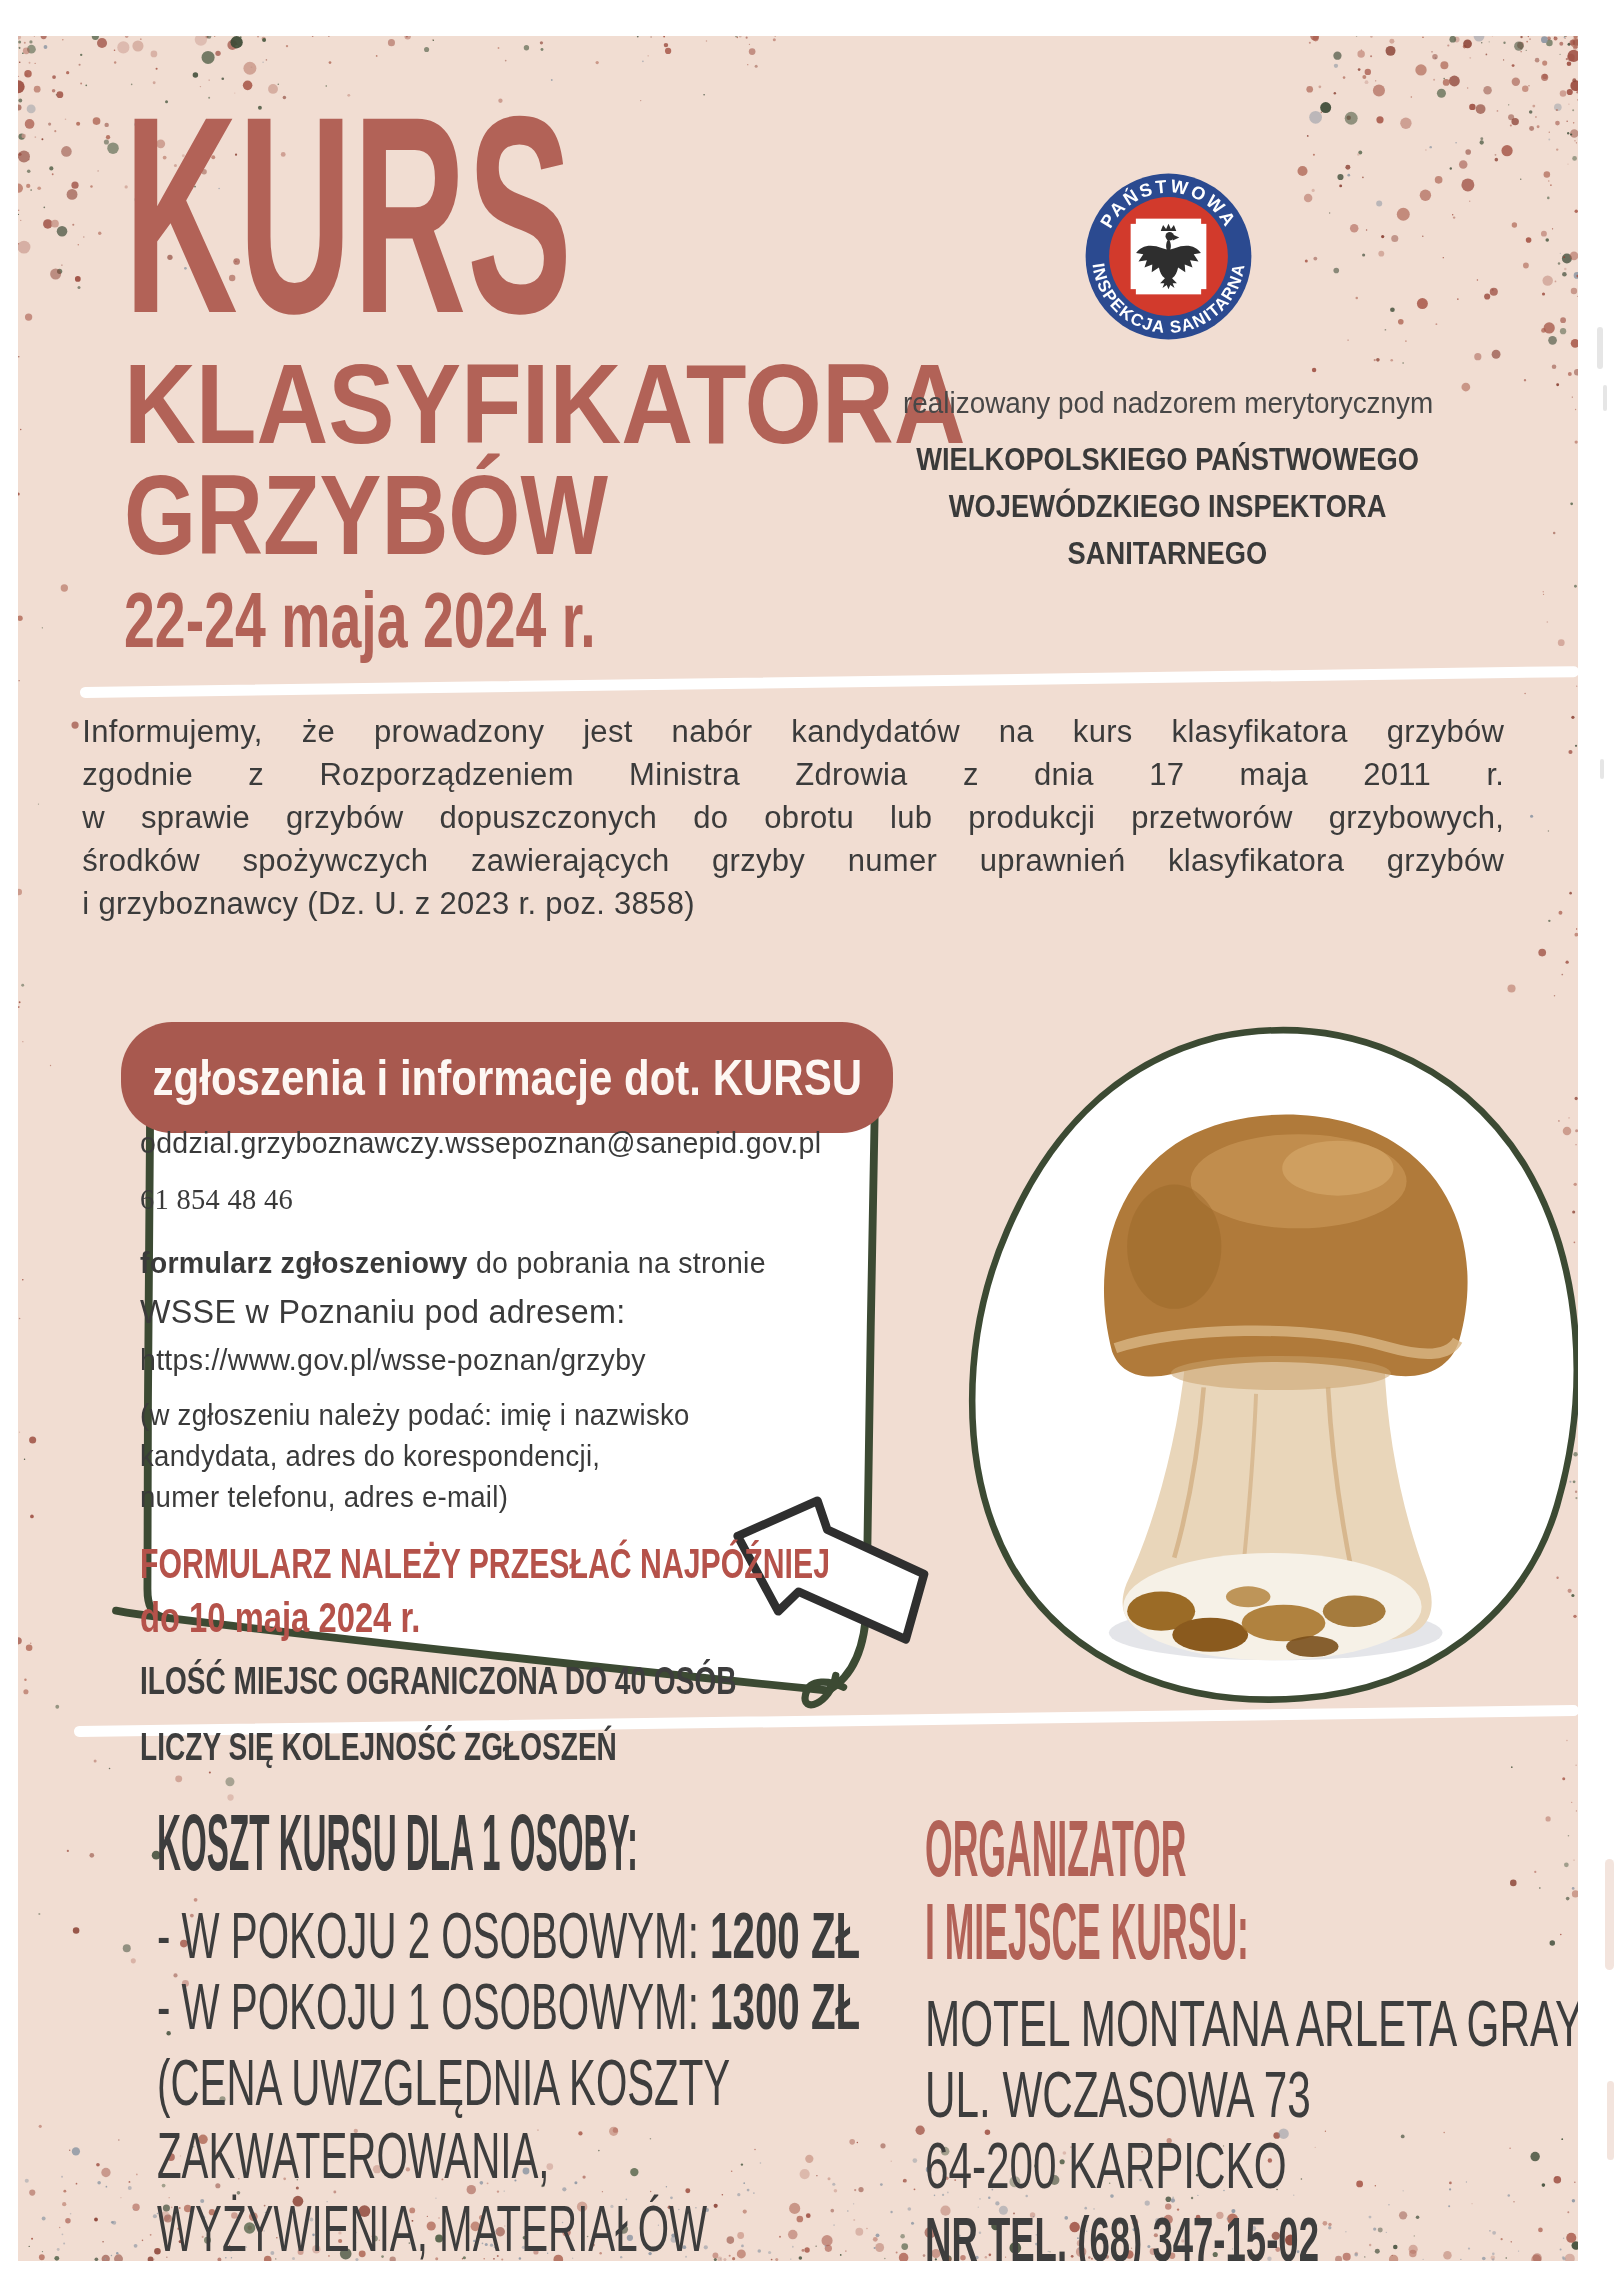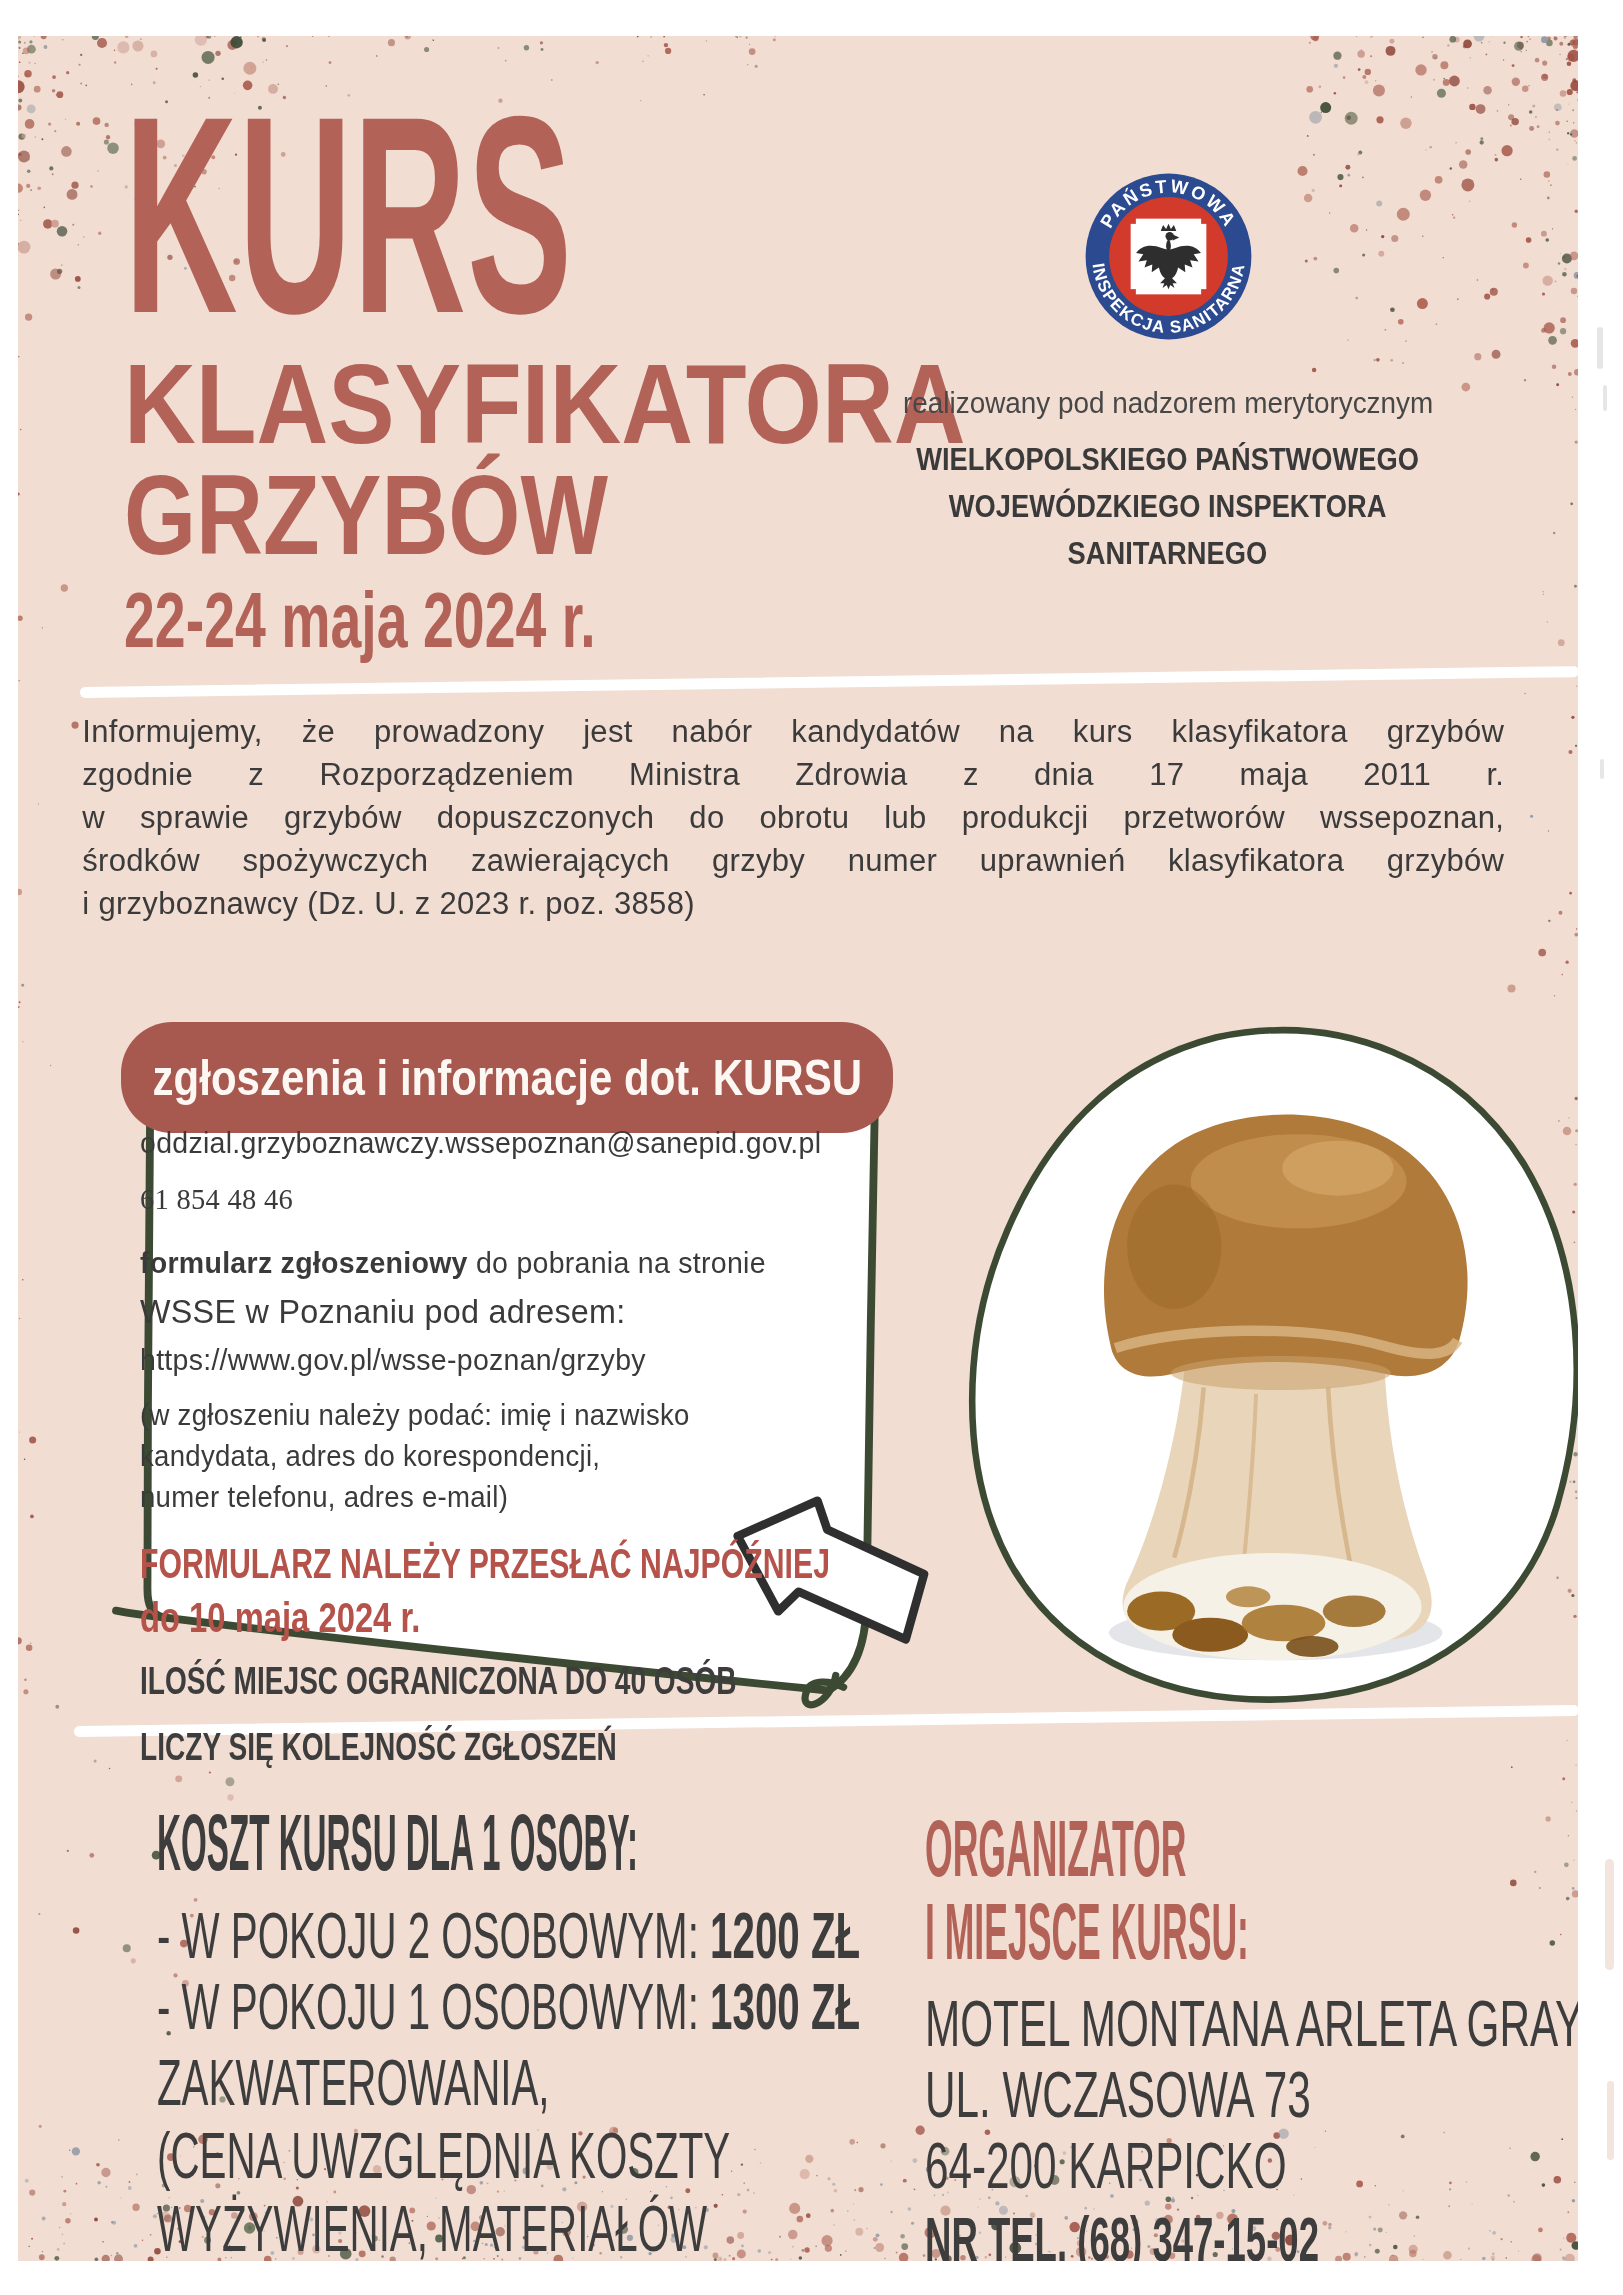--- a/index.html
+++ b/index.html
@@ -1119,21 +1119,21 @@
       <div style="font-size:31px;font-weight:700;color:#3a3a3a;margin-top:16px;line-height:47px;">
         <div><span class="condc" style="--sx:.88;">WIELKOPOLSKIEGO PAŃSTWOWEGO</span></div>
         <div><span class="condc" style="--sx:.88;">WOJEWÓDZKIEGO INSPEKTORA</span></div>
         <div><span class="condc" style="--sx:.88;">SANITARNEGO</span></div>
       </div>
     </div>
 
     <div class="abs" style="left:64px;top:674px;z-index:3;">
       <div class="para-line">Informujemy, że prowadzony jest nabór kandydatów na kurs klasyfikatora grzybów</div>
       <div class="para-line">zgodnie z Rozporządzeniem Ministra Zdrowia z dnia 17 maja 2011 r.</div>
-      <div class="para-line">w sprawie grzybów dopuszczonych do obrotu lub produkcji przetworów wssepoznan,</div>
+      <div class="para-line">w sprawie grzybów dopuszczonych do obrotu lub produkcji przetworów grzybowych,</div>
       <div class="para-line">środków spożywczych zawierających grzyby numer uprawnień klasyfikatora grzybów</div>
       <div class="para-line para-last">i grzyboznawcy (Dz. U. z 2023 r. poz. 3858)</div>
     </div>
 
     <svg class="abs" style="left:47px;top:972px;z-index:4;" width="882" height="782" viewBox="72 1540 1348 1195">
       <path d="M 240 1672
                C 560 1654, 980 1632, 1255 1617
                C 1300 1615, 1312 1628, 1310 1672
                C 1305 1900, 1300 2250, 1297 2450
                C 1296 2505, 1283 2558, 1238 2583
@@ -1230,22 +1230,22 @@
       <div class="dark" style="font-size:79px;font-weight:700;">
         <span class="cond" style="--sx:.42;">KOSZT KURSU DLA 1 OSOBY:</span>
       </div>
       <div class="dark" style="font-size:65px;margin-top:9.2px;">
         <span class="cond" style="--sx:.62;"><span>- W POKOJU 2 OSOBOWYM: </span><b>1200 ZŁ</b></span>
       </div>
       <div class="dark" style="font-size:65px;margin-top:-3.9px;">
         <span class="cond" style="--sx:.62;"><span>- W POKOJU 1 OSOBOWYM: </span><b>1300 ZŁ</b></span>
       </div>
       <div class="dark" style="font-size:65px;line-height:73px;margin-top:1.3px;">
+        <div><span class="cond" style="--sx:.62;">(CENA UWZGLĘDNIA KOSZTY</span></div>
         <div><span class="cond" style="--sx:.62;">ZAKWATEROWANIA,</span></div>
-        <div><span class="cond" style="--sx:.62;">(CENA UWZGLĘDNIA KOSZTY</span></div>
         <div><span class="cond" style="--sx:.62;">WYŻYWIENIA, MATERIAŁÓW</span></div>
 
       </div>
     </div>
 
     <div class="abs" style="left:907px;top:1767px;z-index:3;">
       <div class="accent" style="font-size:79px;font-weight:700;">
         <span class="cond" style="--sx:.45;">ORGANIZATOR</span>
       </div>
       <div class="accent" style="font-size:79px;font-weight:700;margin-top:-9.2px;">

